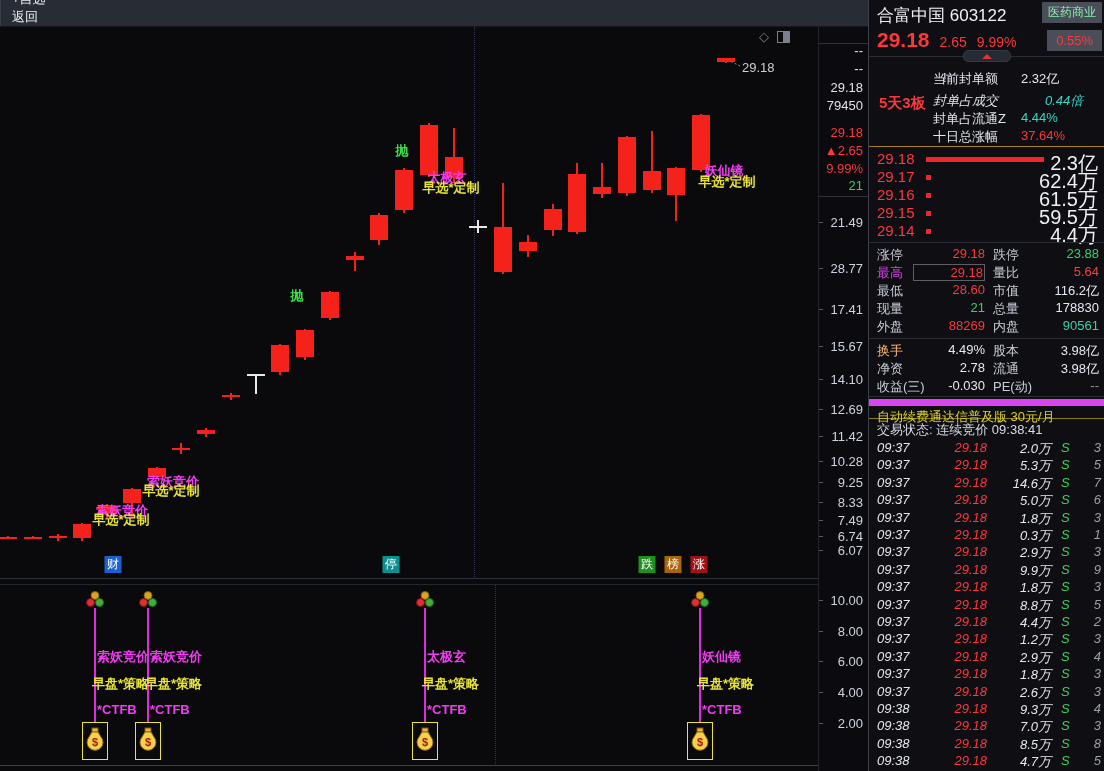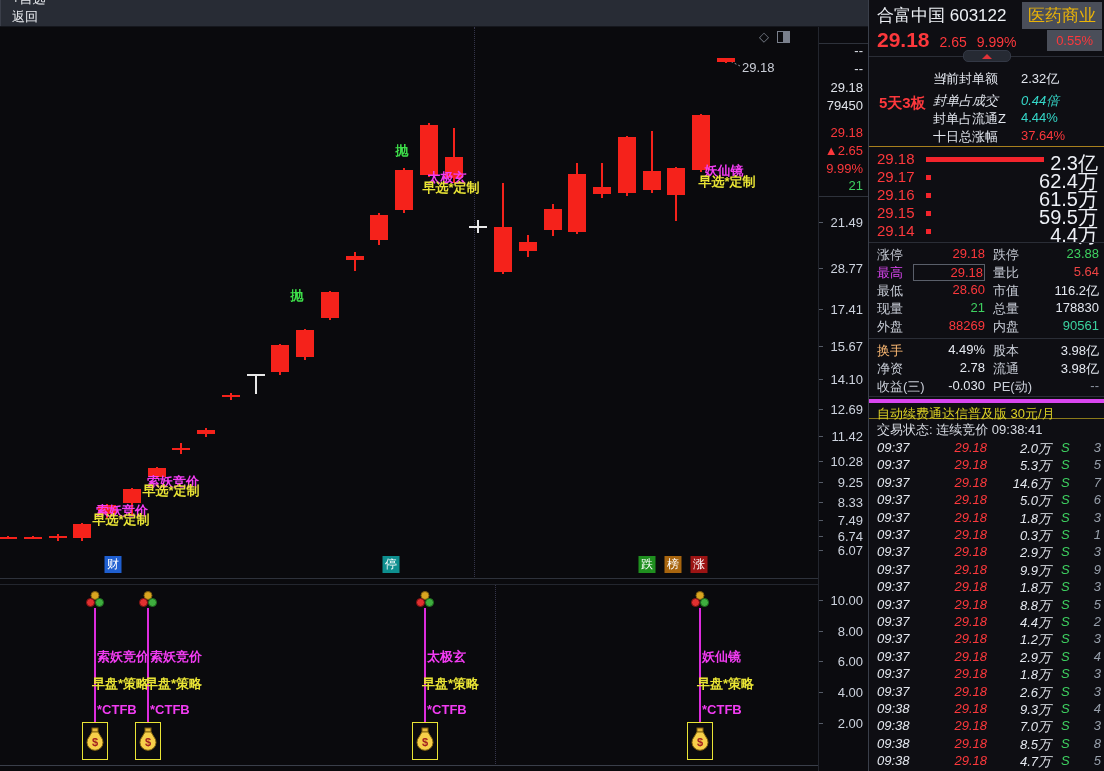--- a/index.html
+++ b/index.html
@@ -34,41 +34,41 @@
   
   .axis { position:absolute; left:818px; top:27px; width:50px; height:744px; background:#0b0b0f;
           border-left:1px solid #23262e; font-size:13px; }
   .ax-item { position:absolute; right:5px; transform:translateY(-50%); white-space:nowrap; }
   .ax-tick { position:absolute; left:0; width:4px; border-top:1px solid #555b66; }
   
   .rp { position:absolute; left:868px; top:0; width:236px; height:771px; background:#0e0e13;
         border-left:1px solid #3a3f4a; font-size:13px; }
   .rp .sep { position:absolute; left:0; width:100%; border-top:1px solid #2a2d36; }
   .rp-name { position:absolute; left:8px; top:4px; font-size:17px; color:#eef1f6; }
-  .rp-industry { position:absolute; right:2px; top:2px; background:#4a4e59; color:#eab308;
-                 font-size:17px; padding:2px 6px; cursor:pointer; }
+  .rp-industry { position:absolute; right:2px; top:2px; background:#4a4e59; color:#86efac;
+                 font-size:12px; padding:2px 6px; cursor:pointer; }
   .rp-price { position:absolute; left:8px; top:28px; display:flex; align-items:baseline; gap:10px; }
   .rp-price .big { font-size:21px; font-weight:bold; color:#fc383c; }
   .rp-price .sm { font-size:14px; color:#fc383c; }
   .rp-ind-chg { position:absolute; right:2px; top:30px; background:#4a4e59; color:#fc383c;
                 font-size:13px; padding:3px 9px; }
   .collapse-tab { position:absolute; left:50%; top:50px; transform:translateX(-50%); width:48px; height:12px;
                   background:#262a33; border:1px solid #333845; border-radius:5px; cursor:pointer;
                   display:flex; align-items:center; justify-content:center; }
   .collapse-tab i { width:0; height:0; border-left:5px solid transparent; border-right:5px solid transparent;
                     border-bottom:5px solid #e03238; }
   .board-tag { position:absolute; left:10px; top:94px; color:#fc383c; font-size:15px; font-weight:bold; }
   .fd-row { position:absolute; left:64px; width:170px; height:16px; display:flex; }
   .fd-row .lbl { width:88px; color:#e2e6ee; }
   .ob-row { position:absolute; left:0; width:100%; height:18px; }
   .ob-price { position:absolute; left:8px; color:#fc383c; font-size:15px; }
   .ob-vol { position:absolute; right:6px; color:#eceff5; font-size:20px; }
   .ob-bar { position:absolute; left:57px; top:7px; height:5px; background:#f3242c; }
   .st-row { position:absolute; left:0; width:100%; height:18px; }
-  .banner { position:absolute; left:0; top:399px; width:100%; height:20px; border-top:4px solid #d946ef;
+  .banner { position:absolute; left:0; top:399px; width:100%; height:20px; border-top:7px solid #d946ef;
             border-bottom:1px solid #8a7a1a; color:#ddd225; padding:2px 0 0 8px; }
   .status { position:absolute; left:8px; top:421px; color:#d8dce4; }
   .tr-row { position:absolute; left:0; width:100%; height:17px; cursor:pointer;font-style:italic; }
   .tr-row span { position:absolute; top:0; }
   .t-time { left:8px; color:#e4e8ef; }
   .t-price { left:70px; width:48px; text-align:right; color:#fc383c; }
   .t-vol { left:118px; width:64px; text-align:right; color:#e4e8ef; }
   .t-dir { left:192px; color:#3ed160; }
   .t-cnt { left:206px; width:26px; text-align:right; color:#98a0ac; }
 </style>
@@ -311,21 +311,21 @@
       </div>
 
     <div class="board-tag">5天3板</div>
     <span style="position:absolute;left:74px;top:70px;color:#e8ecf2;">!</span>
     <div class="fd-row" style="top:70px;">
       <span class="lbl">当前封单额</span>
       <span style="color:#e2e6ee;">2.32亿</span>
     </div>
     <div class="fd-row" style="top:92px;font-style:italic;">
       <span class="lbl">封单占成交</span>
-      <span style="color:#35d8c9;">0.44倍</span>
+      <span style="color:#35d8c9;margin-left:24px;">0.44倍</span>
     </div>
     <div class="fd-row" style="top:110px;">
       <span class="lbl">封单占流通Z</span>
       <span style="color:#35d8c9;">4.44%</span>
     </div>
     <div class="fd-row" style="top:128px;">
       <span class="lbl">十日总涨幅</span>
       <span style="color:#fc383c;">37.64%</span>
     </div>
     <div class="sep" style="top:146px;border-color:#a8801e;"></div>

